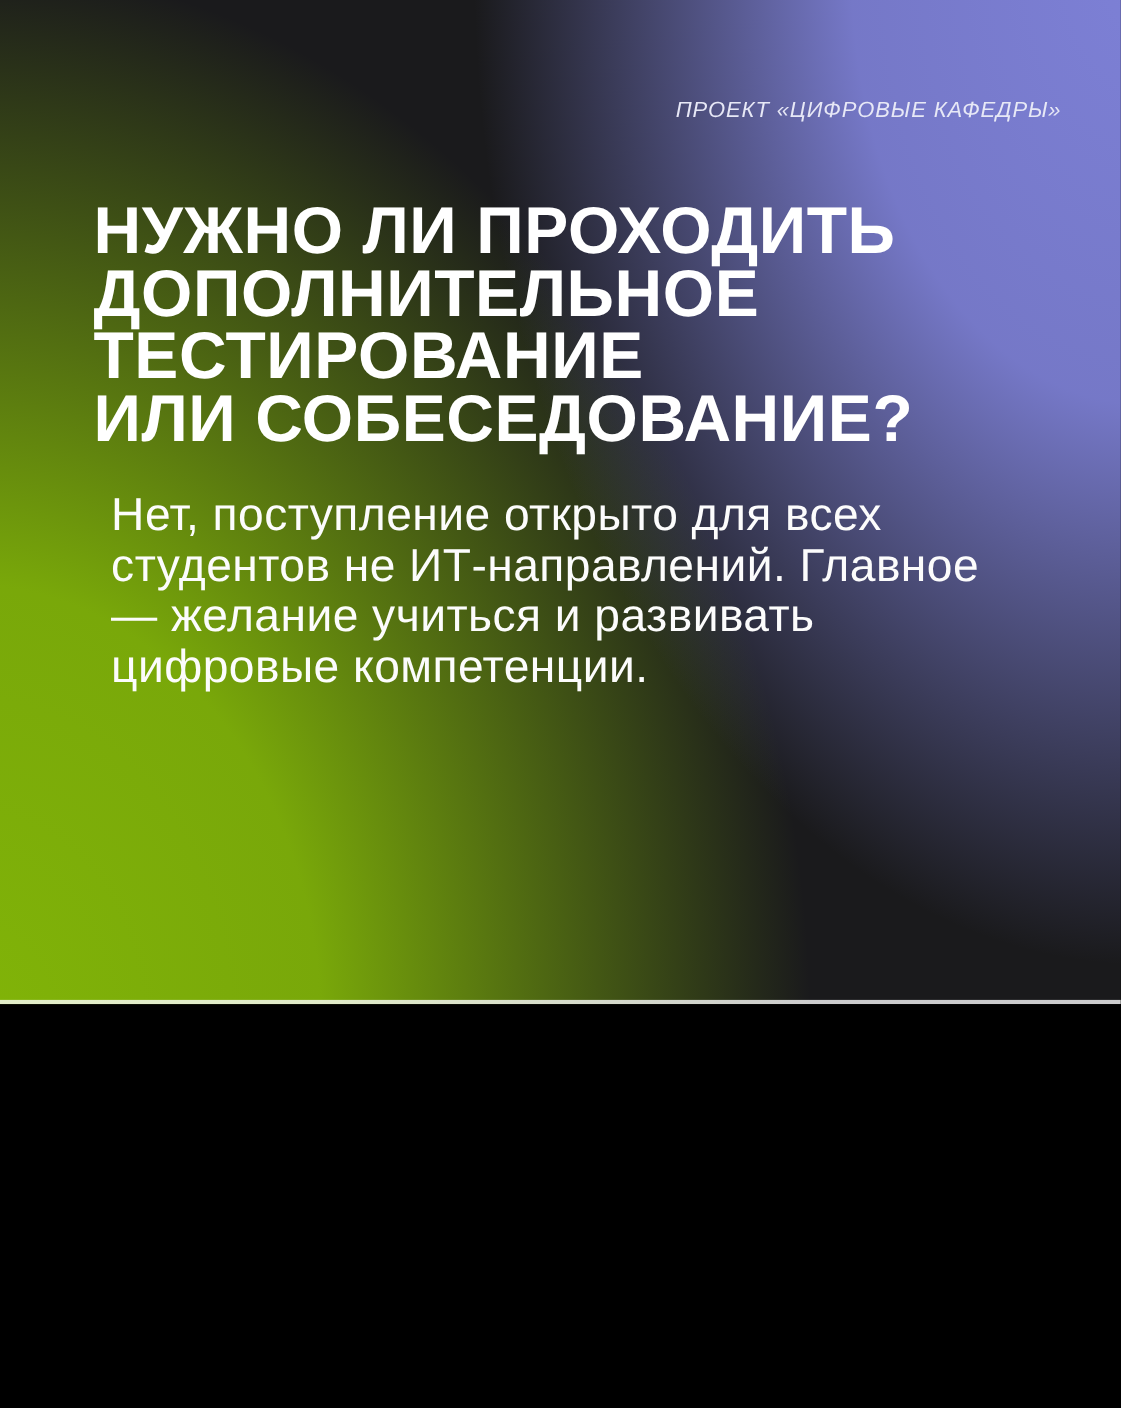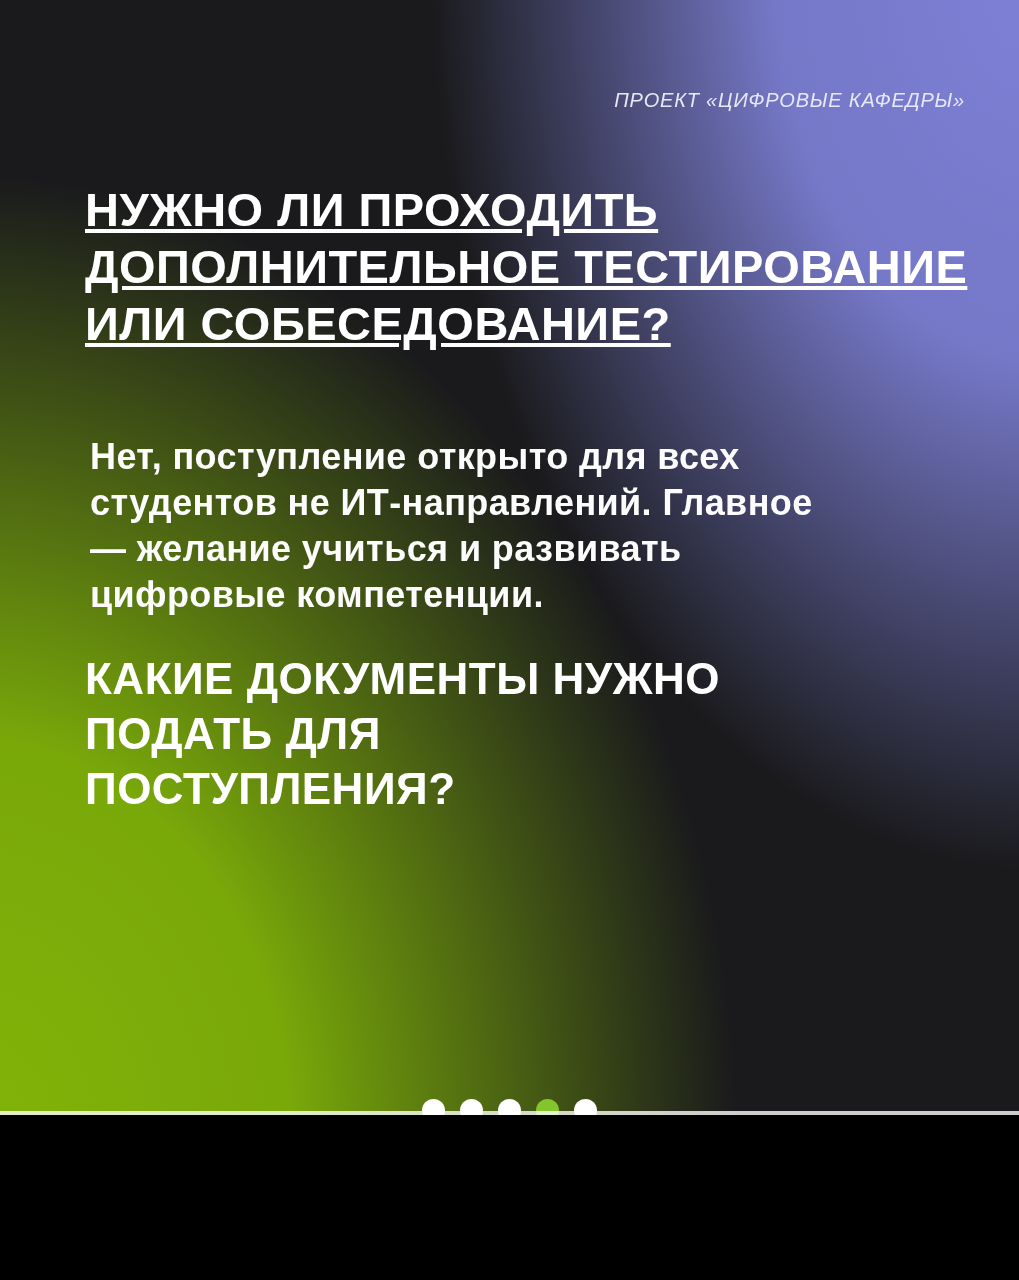--- a/index.html
+++ b/index.html
@@ -3,21 +3,21 @@
 <meta charset="utf-8">
 <style>
   html, body {
     margin: 0;
     padding: 0;
     background: #000;
   }
   .slide-card {
     position: relative;
     width: 1019px;
-    height: 1115px;
+    height: 913px;
     margin: 0 auto;
     overflow: hidden;
     font-family: "Liberation Sans", sans-serif;
     background:
       radial-gradient(ellipse 780px 1160px at 102% -3%,
         rgba(125,128,214,1) 0%,
         rgba(125,128,214,0.92) 34%,
         rgba(125,128,214,0) 78%),
       radial-gradient(ellipse 1010px 1280px at -3% 103%,
         rgba(129,180,8,1) 0%,
@@ -39,36 +39,35 @@
     position: absolute;
     left: 85px;
     margin: 0;
     color: #ffffff;
     font-weight: 700;
     letter-spacing: 0.5px;
     white-space: pre-line;
   }
   .q-heading.first {
     top: 181px;
-    font-size: 47px;
+    font-size: 60px;
     line-height: 57px;
-    text-decoration: underline;
   }
   .q-heading.second {
     top: 651px;
     font-size: 44px;
     line-height: 55px;
   }
   .a-body {
     position: absolute;
     left: 85px;
-    margin: 5px;
+    margin: 16px;
     color: #fcfcfc;
-    font-weight: 700;
-    font-size: 36px;
+    font-weight: 400;
+    font-size: 42px;
     line-height: 46px;
     letter-spacing: 0.4px;
     white-space: pre-line;
   }
   .a-body.first { top: 429px; }
   .a-body.second { top: 851px; }
   .dots-row {
     position: absolute;
     left: 0;
     right: 0;
@@ -102,23 +101,20 @@
 
   <h1 class="q-heading first">НУЖНО ЛИ ПРОХОДИТЬ
 ДОПОЛНИТЕЛЬНОЕ ТЕСТИРОВАНИЕ
 ИЛИ СОБЕСЕДОВАНИЕ?</h1>
 
   <p class="a-body first">Нет, поступление открыто для всех
 студентов не ИТ-направлений. Главное
 — желание учиться и развивать
 цифровые компетенции.</p>
 
-  <h2 class="q-heading second">КАКИЕ ДОКУМЕНТЫ НУЖНО
-ПОДАТЬ ДЛЯ
-ПОСТУПЛЕНИЯ?</h2>
 
 
   <div class="dots-row">
       <span class="dot" style="background: rgb(255, 255, 255);"></span>
       <span class="dot" style="background: rgb(255, 255, 255);"></span>
       <span class="dot" style="background: rgb(255, 255, 255);"></span>
       <span class="dot" style="background: rgb(132, 196, 45);"></span>
       <span class="dot" style="background: rgb(255, 255, 255);"></span>
     </div>
 

